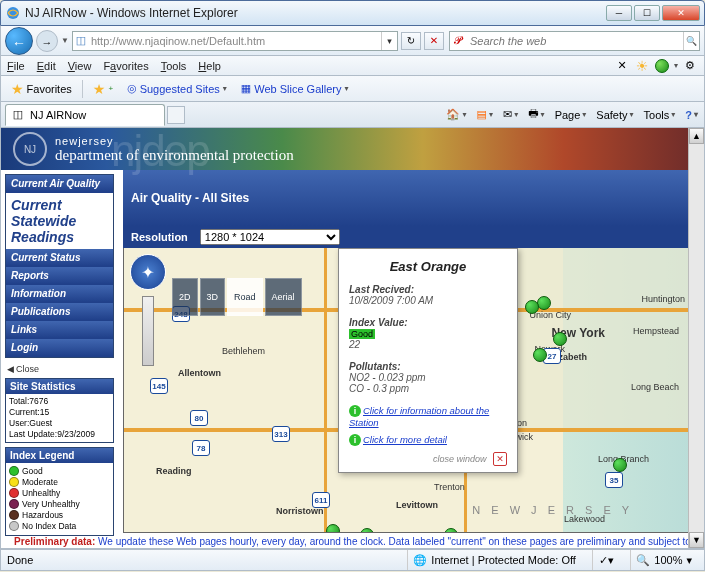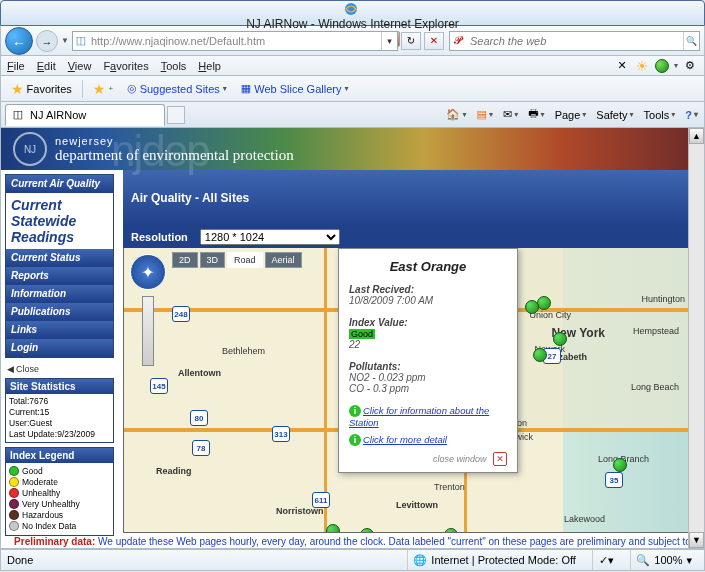--- a/index.html
+++ b/index.html
@@ -1,19 +1,19 @@
 <!DOCTYPE html>
 <html><head>
 <meta charset="utf-8">
 <style>
 * { box-sizing: border-box; margin: 0; padding: 0; }
 body { font-family: "Segoe UI", Tahoma, sans-serif; font-size: 11px; background: #ece9d8; width: 705px; height: 572px; overflow: hidden; }
 
 
-.titlebar { height: 26px; background: linear-gradient(#f4f8fc, #d2e4f4); border: 1px solid #4c6b9a; border-radius: 4px 4px 0 0; display: flex; align-items: center; padding: 0 4px; flex-direction: column; }
+.titlebar { height: 26px; background: linear-gradient(#f4f8fc, #d2e4f4); border: 1px solid #4c6b9a; border-radius: 4px 4px 0 0; display: flex; align-items: center; padding: 0 4px; }
 .titlebar .ie-icon { width: 16px; height: 16px; margin-right: 4px; }
 .titlebar .title { flex: 1; color: #222; font-size: 12px; }
 .win-btns { display: flex; gap: 2px; }
 .win-btn { width: 26px; height: 16px; border: 1px solid #8aa; background: linear-gradient(#fafcff,#ccd8e6); border-radius: 2px; font-size: 9px; display: flex; align-items: center; justify-content: center; }
 .win-btn.close { background: linear-gradient(#f7b2a8,#d8462a); color: #fff; width: 38px; }
 
 
 .navbar { height: 30px; background: linear-gradient(#f9fbfd,#e3ecf5); border: 1px solid #b0bcc8; border-top: none; display: flex; align-items: center; padding: 0 4px; gap: 3px; }
 .nav-back { width: 28px; height: 28px; border-radius: 50%; background: radial-gradient(circle at 30% 30%, #58b9ff, #1a6eb3); color: #fff; display: flex; align-items: center; justify-content: center; font-size: 14px; border: 1px solid #2a5a8a; }
 .nav-fwd { width: 22px; height: 22px; border-radius: 50%; background: #d8e4ee; display: flex; align-items: center; justify-content: center; border: 1px solid #b0bcc8; }
@@ -90,21 +90,21 @@
 .city-label.big { font-size: 12px; font-weight: bold; }
 .shield { position: absolute; width: 18px; height: 16px; background: #fff; border: 1px solid #1a4a9a; border-radius: 3px; font-size: 8px; display: flex; align-items: center; justify-content: center; color: #1a4a9a; font-weight: bold; }
 .nj-label { position: absolute; font-size: 11px; color: #888; letter-spacing: 4px; }
 .station { position: absolute; width: 14px; height: 14px; border-radius: 50%; background: radial-gradient(circle at 30% 30%, #5ce05c, #1a8a1a); border: 1px solid #0a5a0a; }
 
 
 .map-compass { position: absolute; top: 6px; left: 6px; width: 36px; height: 36px; border-radius: 50%; background: radial-gradient(circle,#4a80d0,#1a4090); border: 1px solid #fff; }
 .map-compass::before { content:"✦"; color:#fff; position:absolute; top:50%; left:50%; transform:translate(-50%,-50%); font-size:16px; }
 .zoom-bar { position: absolute; top: 48px; left: 18px; width: 12px; height: 70px; background: linear-gradient(#f0f0f0,#ccc); border: 1px solid #888; }
 .map-modes { position: absolute; top: 4px; left: 48px; display: flex; gap: 2px; font-size: 9px; color: #fff; }
-.mode-btn { background: rgba(30,50,80,.7); padding: 2px 6px; border: 1px solid rgba(255,255,255,.3); }
+.mode-btn { background: rgba(30,50,80,.7); padding: 13px 6px; border: 1px solid rgba(255,255,255,.3); margin-top: 26px; }
 .mode-btn.active { background: rgba(255,255,255,.85); color: #234; }
 
 
 .popup { position: absolute; top: 0; left: 214px; width: 180px; background: #fff; border: 1px solid #888; box-shadow: 2px 2px 6px rgba(0,0,0,.3); padding: 10px 10px 6px 10px; font-size: 10px; color: #555; font-style: italic; }
 .popup h3 { font-size: 13px; color: #222; font-style: italic; text-align: center; margin-bottom: 10px; font-weight: bold; }
 .popup .lbl { font-weight: bold; color: #444; }
 .popup .good-badge { display: inline-block; background: #2cc02c; color: #000; font-style: normal; padding: 0 2px; font-size: 9px; }
 .popup a { color: #1a3dcc; text-decoration: underline; font-style: italic; font-size: 9.5px; }
 .popup .info-ico { display: inline-flex; width: 12px; height: 12px; border-radius: 50%; background: #2cc02c; color: #fff; align-items: center; justify-content: center; font-size: 9px; font-style: normal; font-weight: bold; margin-right: 2px; }
 .popup .close-row { text-align: right; font-size: 9px; color: #888; margin-top: 6px; }
@@ -296,20 +296,21 @@
         <div class="map">
           <div class="water"></div>
           <div class="land2"></div>
           <div class="road h1"></div>
             <div class="road h2"></div>
           <div class="road v1"></div>
             <div class="road v2"></div>
 
           <div class="city-label big" style="top:78px;right:98px">New York</div>
           <div class="city-label big" style="top:312px;left:168px">Philadelphia</div>
+          <div class="nj-label" style="top:256px;right:70px">N E W   J E R S E Y</div>
           <div class="city-label" style="top:96px;right:138px">Newark</div>
           <div class="city-label" style="top:104px;right:116px;font-weight:bold">Elizabeth</div>
           <div class="city-label" style="top:120px;left:30px;font-weight:bold">Allentown</div>
 
           <div class="city-label" style="top:234px;left:286px">Trenton</div>
           <div class="city-label" style="top:184px;right:170px">New Brunswick</div>
           <div class="city-label" style="top:206px;right:54px">Long Branch</div>
           <div class="city-label" style="top:170px;right:176px">Edison</div>
           <div class="city-label" style="top:62px;right:132px">Union City</div>
           <div class="city-label" style="top:134px;right:24px">Long Beach</div>

